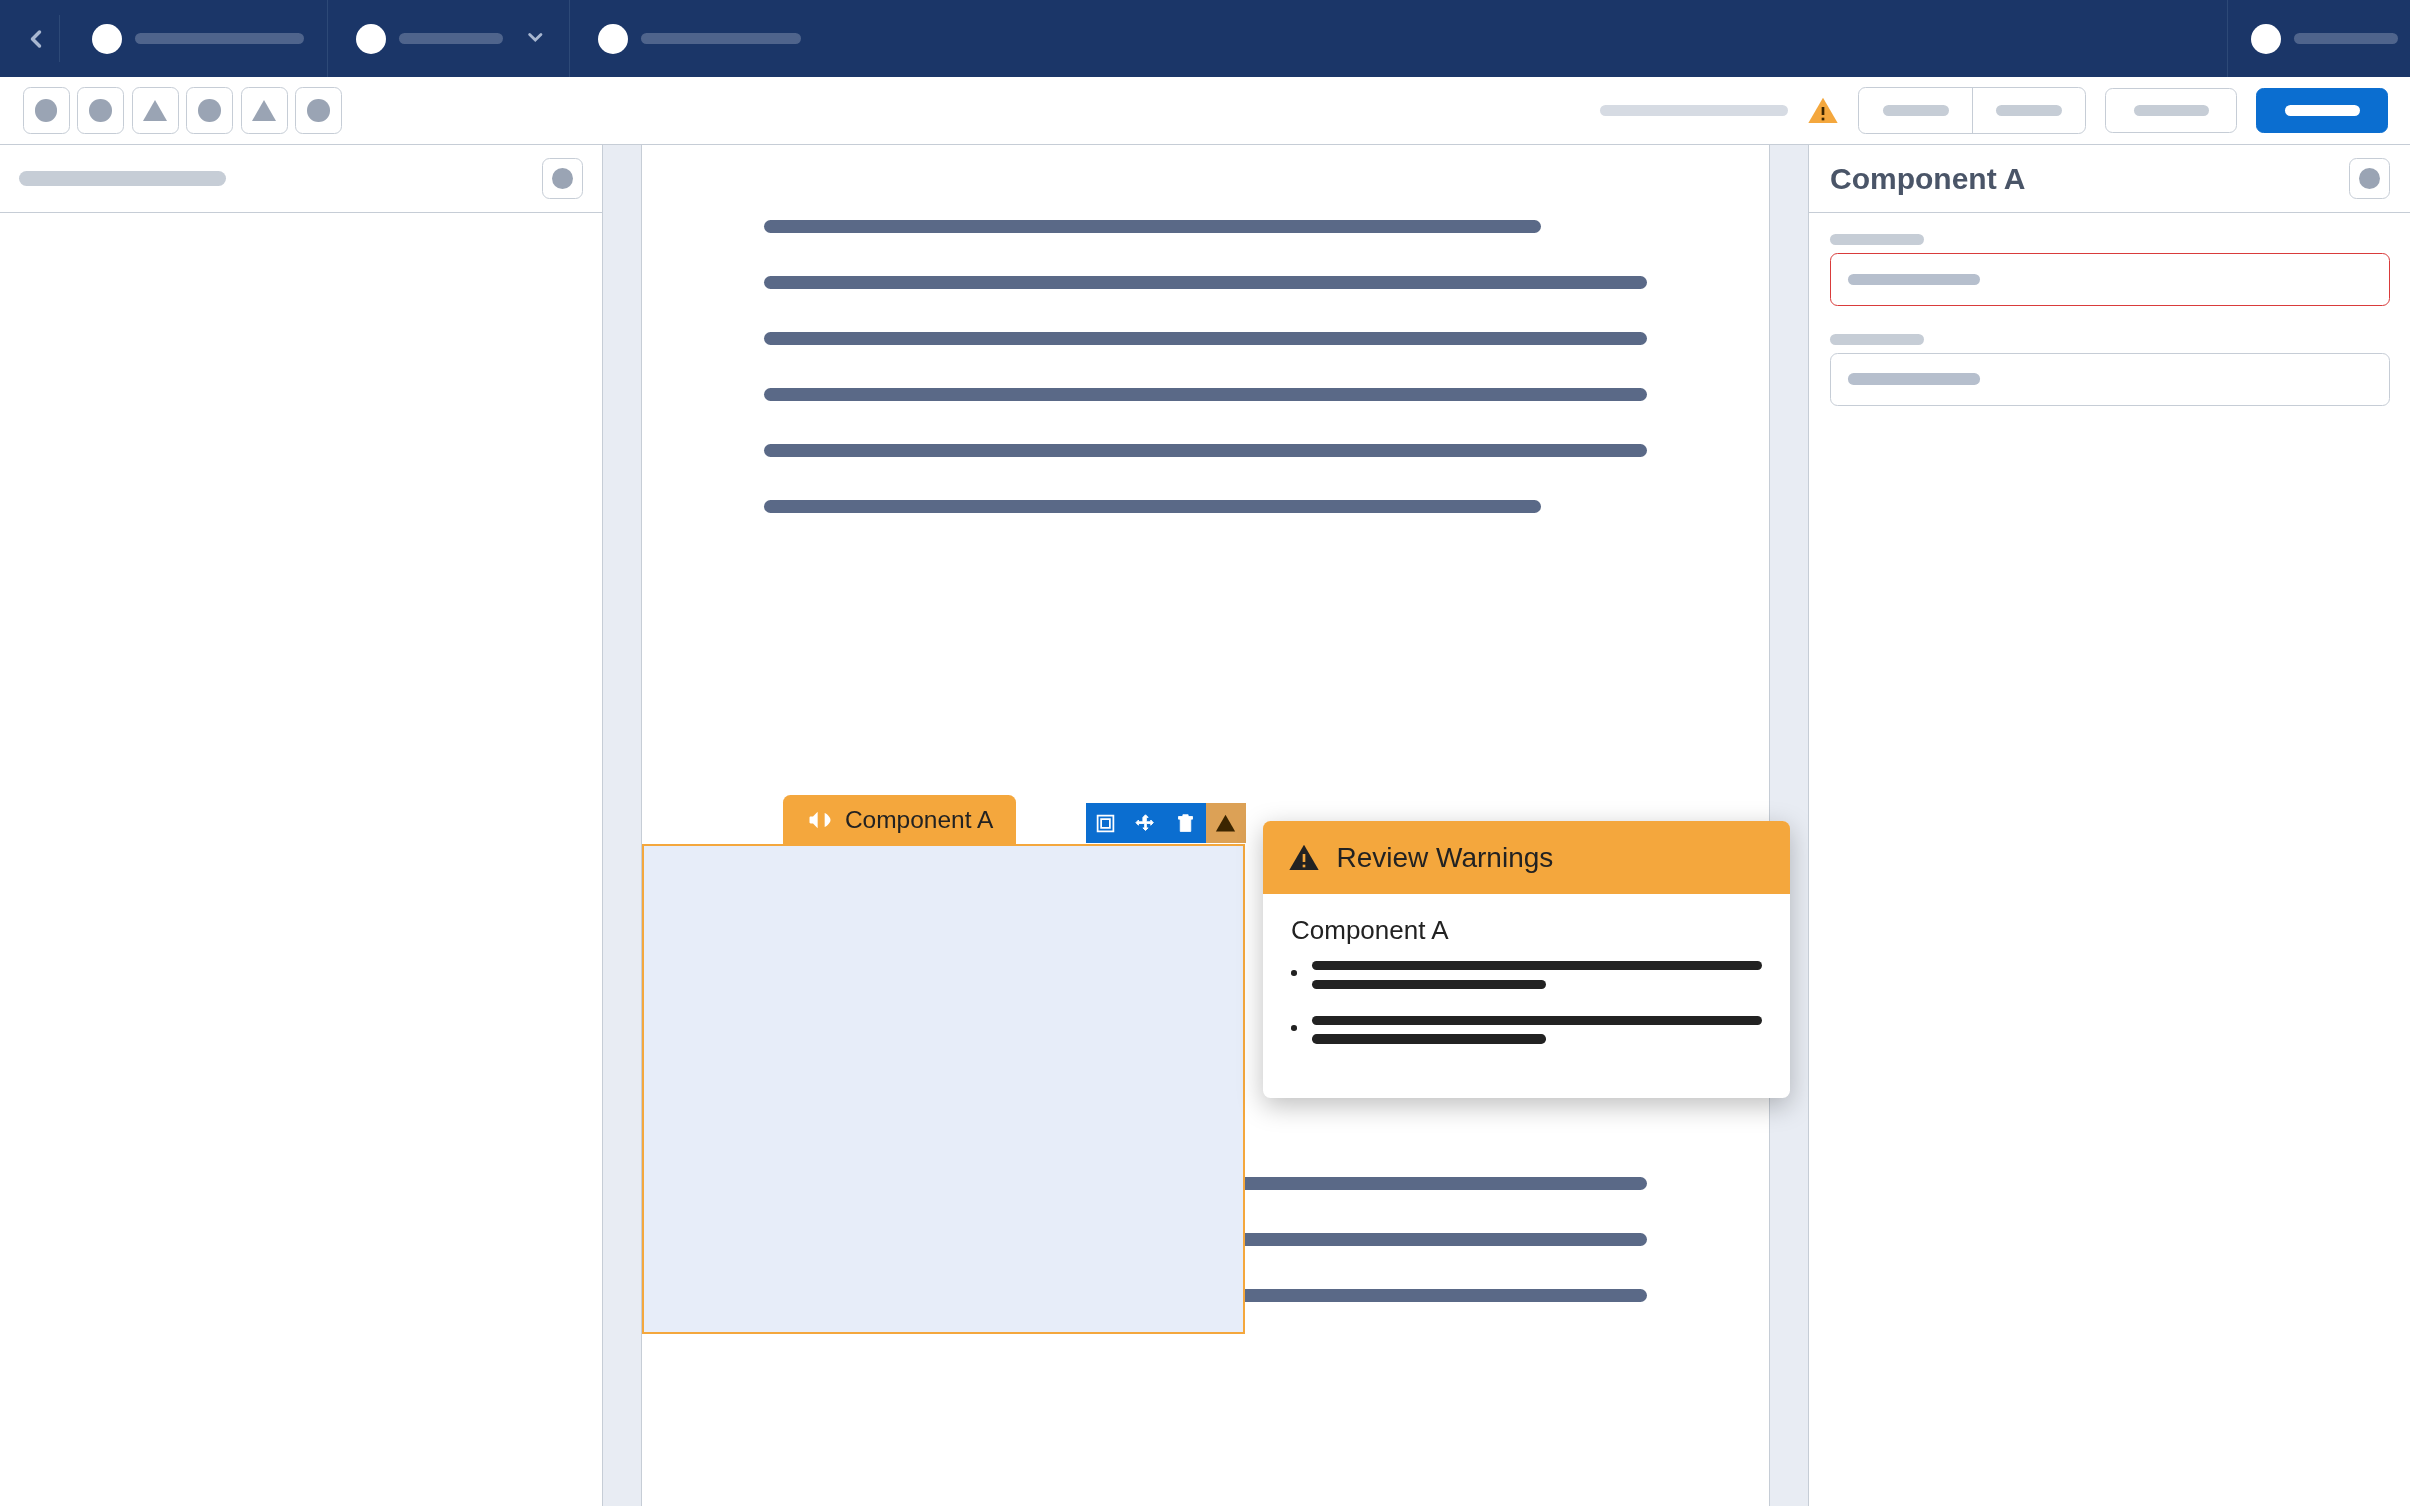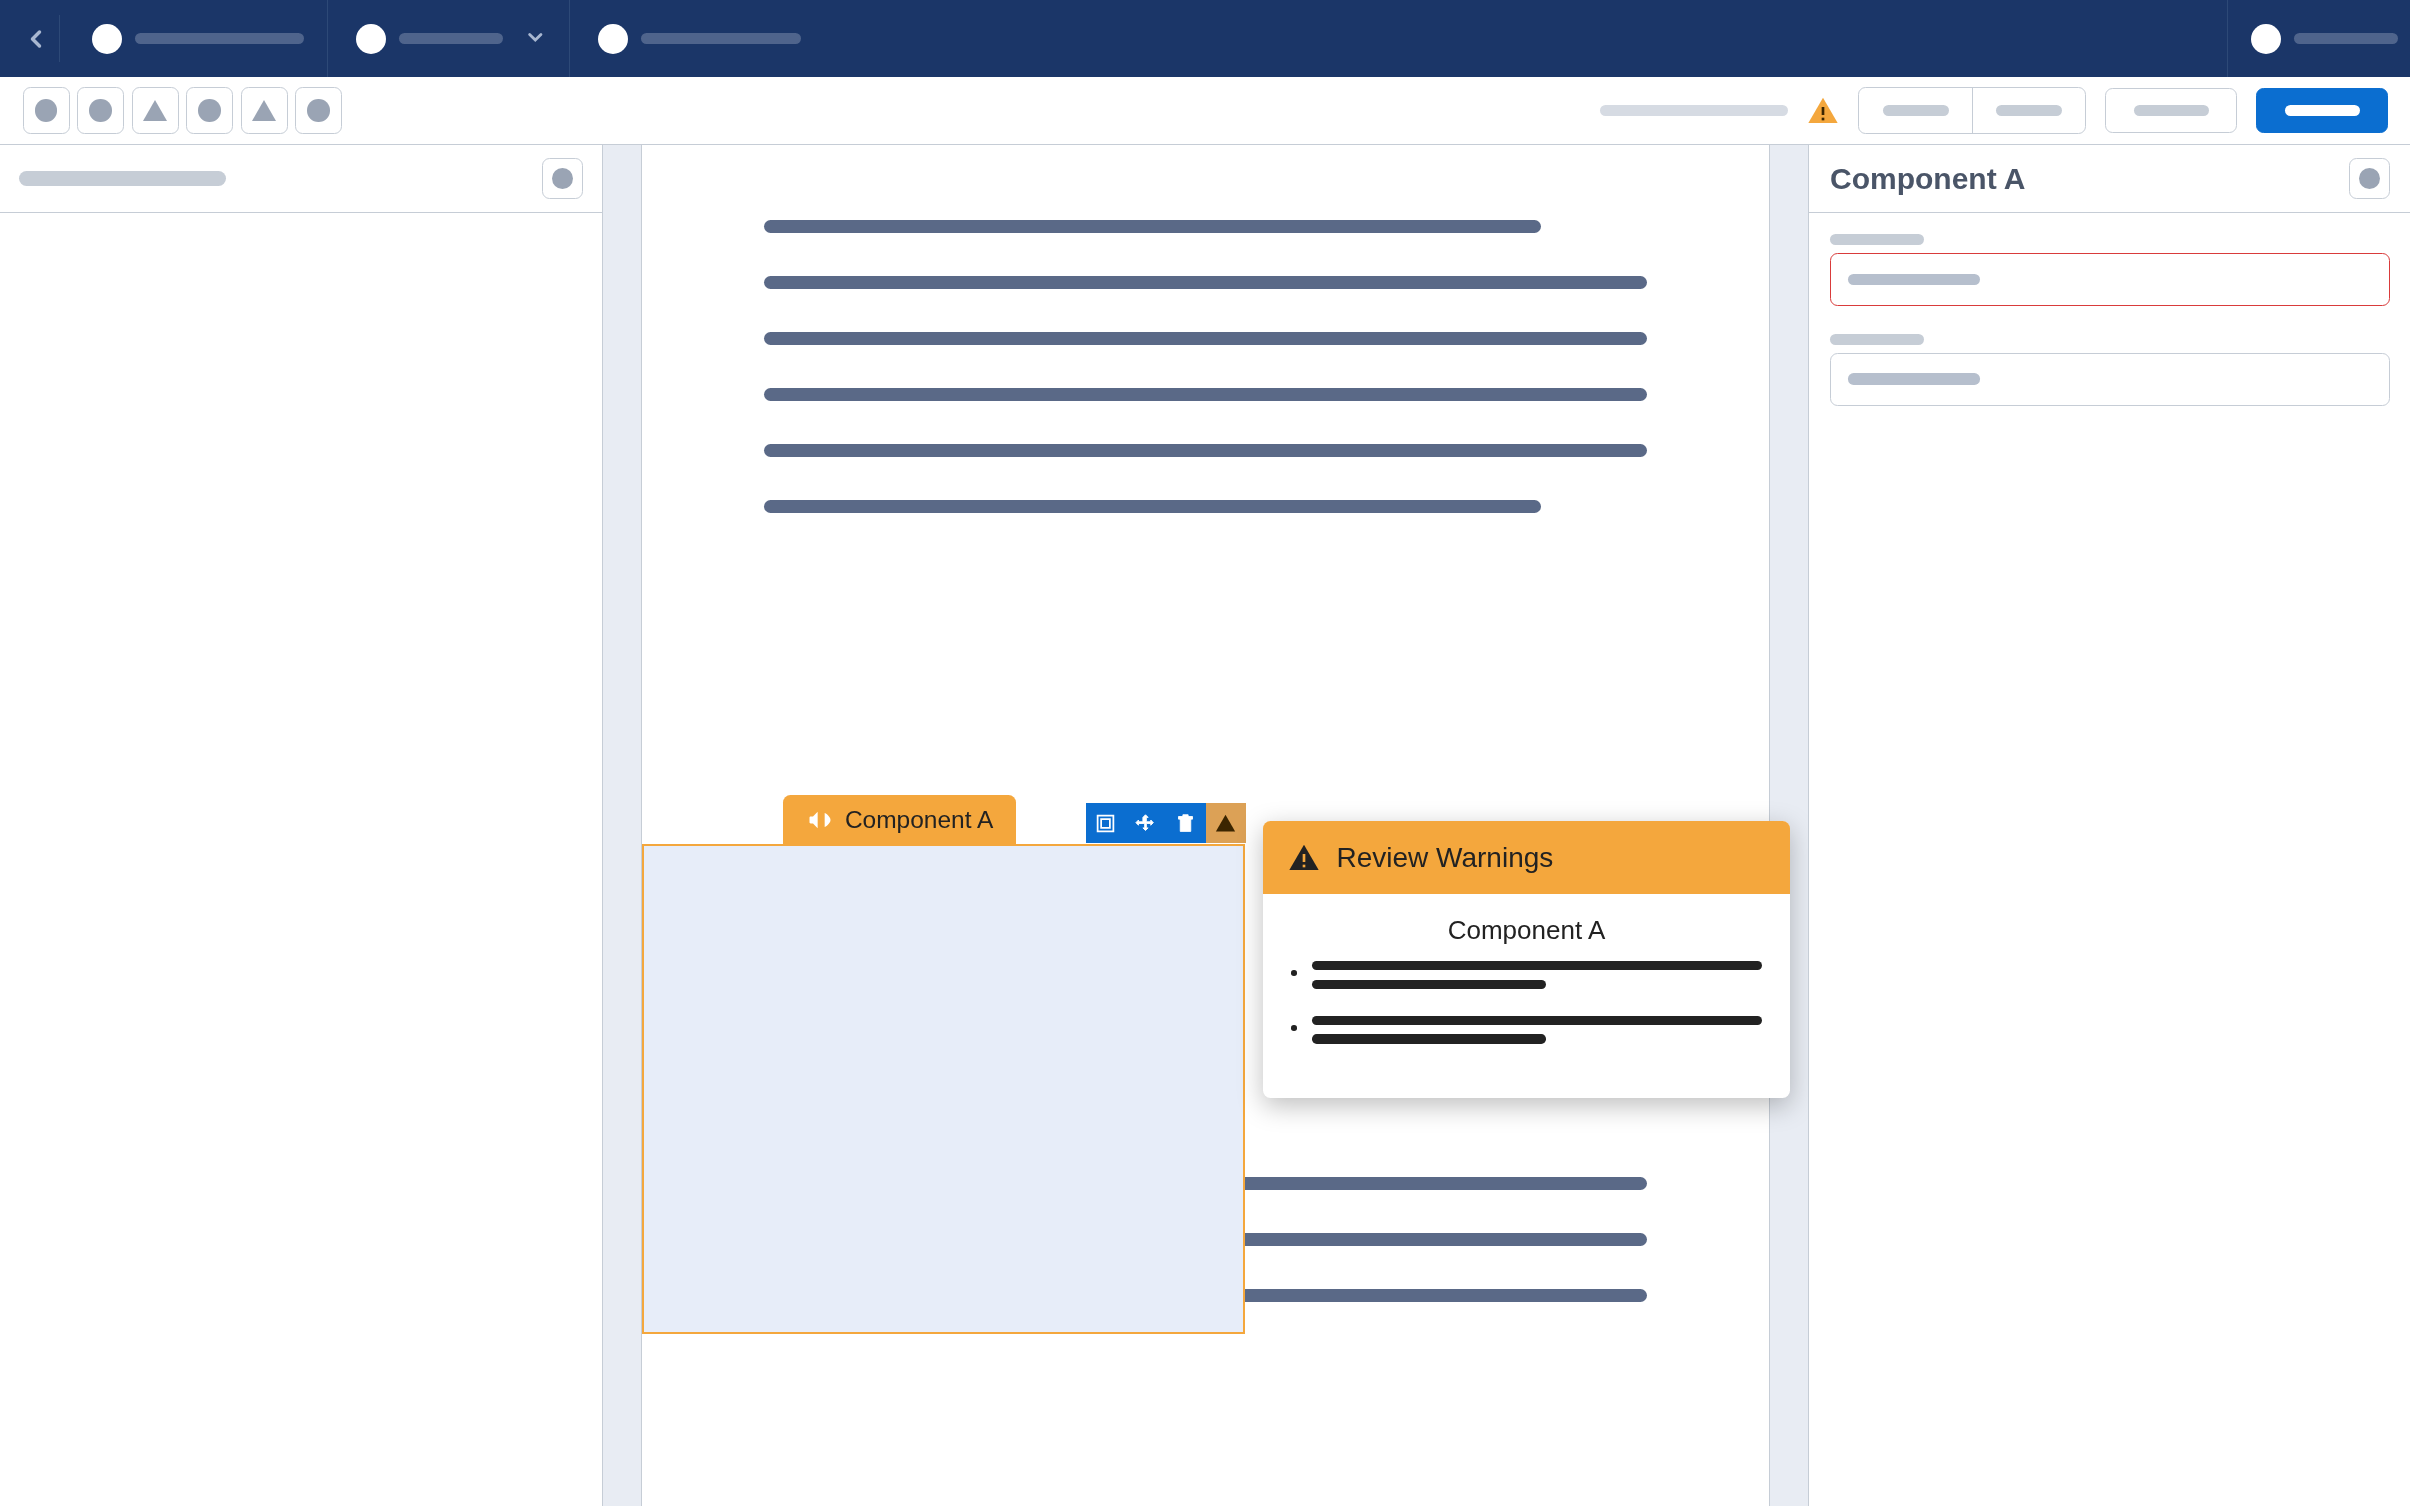--- a/index.html
+++ b/index.html
@@ -51,21 +51,21 @@
 .comp-tab svg { fill:#fff; }
 .comp-box { position:absolute; left:0; top:699px; width:603px; height:490px; background:#e7edf9; border:2.8px solid #f4a73d; }
 .comp-toolbar { position:absolute; right:-2.8px; top:-2.8px; display:flex; height:40px; transform:translateY(-100%); }
 .ct-btn { width:40px; height:40px; display:flex; align-items:center; justify-content:center; }
 .ct-btn.blue { background:#0b6ed0; }
 .ct-btn.blue svg { fill:#fff; stroke:#fff; }
 .ct-btn.warn { background:#dca156; }
 .ct-btn.warn svg { fill:#3b2500; }
 
 
-.popover { position:absolute; left:621px; top:676px; width:527px; background:#fff; border-radius:7.5px; box-shadow:0 7.5px 26px rgba(0,0,0,.25); overflow:hidden;text-align:center; }
+.popover { position:absolute; left:621px; top:676px; width:527px; background:#fff; border-radius:7.5px; box-shadow:0 7.5px 26px rgba(0,0,0,.25); overflow:hidden; }
 .popover-hdr { background:#f4a73d; height:73px; display:flex; align-items:center; gap:17px; padding:0 24.5px; }
 .popover-hdr svg { fill:#222; }
 .popover-title { font-size:28px; color:#222; font-weight:500; }
 .popover-body { padding:21px 28px 28px 28px; }
 .popover-body .subhead { font-size:26px; color:#222; margin-bottom:15px; }
 .popover-body ul { list-style:none; }
 .popover-body li { display:flex; gap:15px; margin-bottom:17px; }
 .popover-body li .dot { width:5.6px; height:5.6px; background:#222; border-radius:50%; margin-top:9.4px; flex-shrink:0; }
 .popover-body li .lines { flex:1; }
 .popover-body li .lines .l { height:9.4px; background:#222; border-radius:4.7px; margin-bottom:9.4px; }

